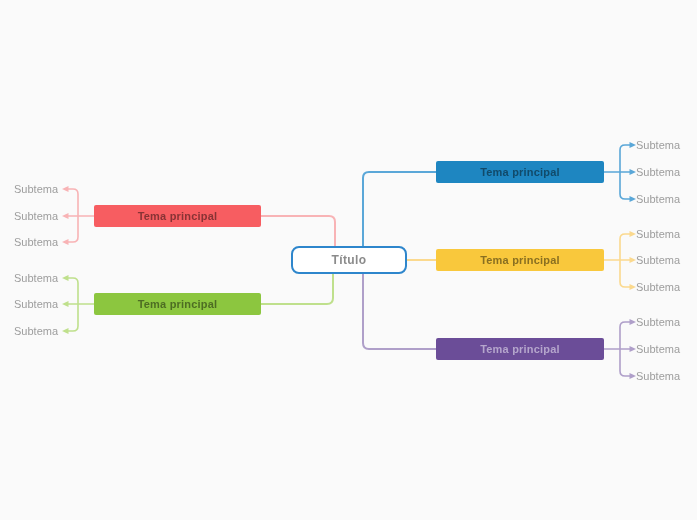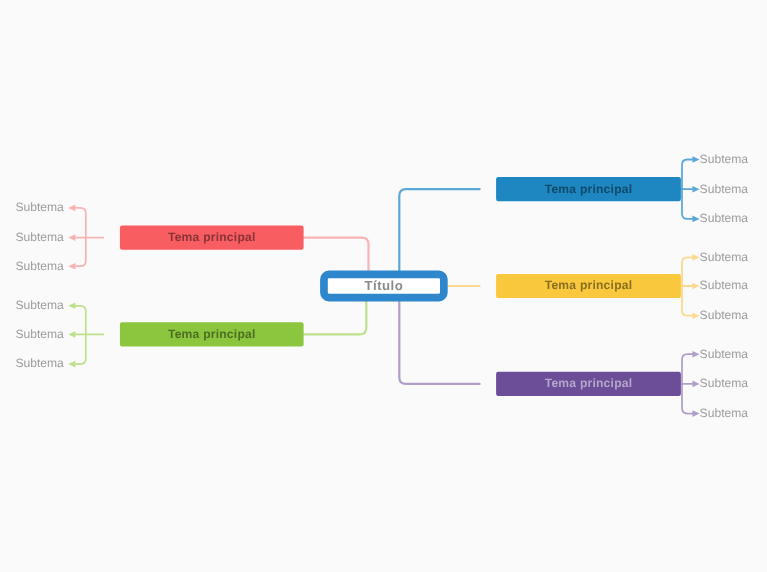--- a/index.html
+++ b/index.html
@@ -11,27 +11,26 @@
   }
   #wires{position:absolute;left:0;top:0;width:697px;height:520px;}
   .topic{
     position:absolute;
     height:22px;
     border-radius:2px;
     display:flex;align-items:center;justify-content:center;
     font-size:11px;font-weight:700;letter-spacing:.2px;
     box-sizing:border-box;
     cursor:pointer;
-    margin-left:15px;
   }
   .root{
     position:absolute;
     left:291px;top:246px;width:116px;height:28px;
     background:#fff;
-    border:7px solid #c2410c;
+    border:2px solid #c2410c;
     border-radius:8px;
     display:flex;align-items:center;justify-content:center;
     font-size:12px;font-weight:700;letter-spacing:.4px;
     box-sizing:border-box;
     cursor:pointer;
   }
   .sub{
     position:absolute;
     height:16px;line-height:16px;
     font-size:11px;

